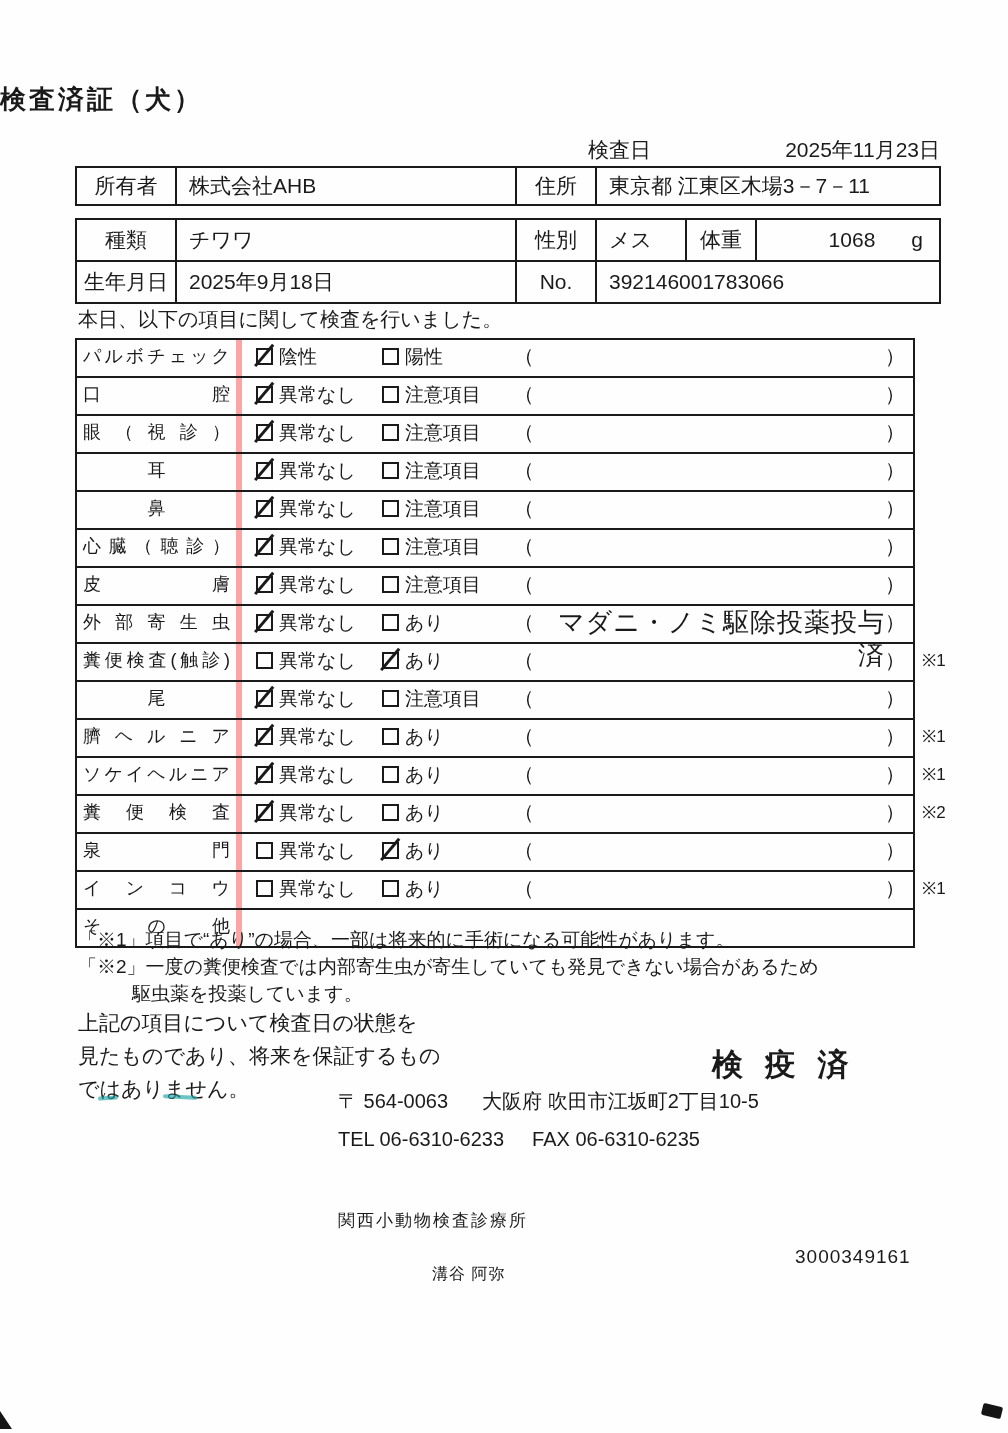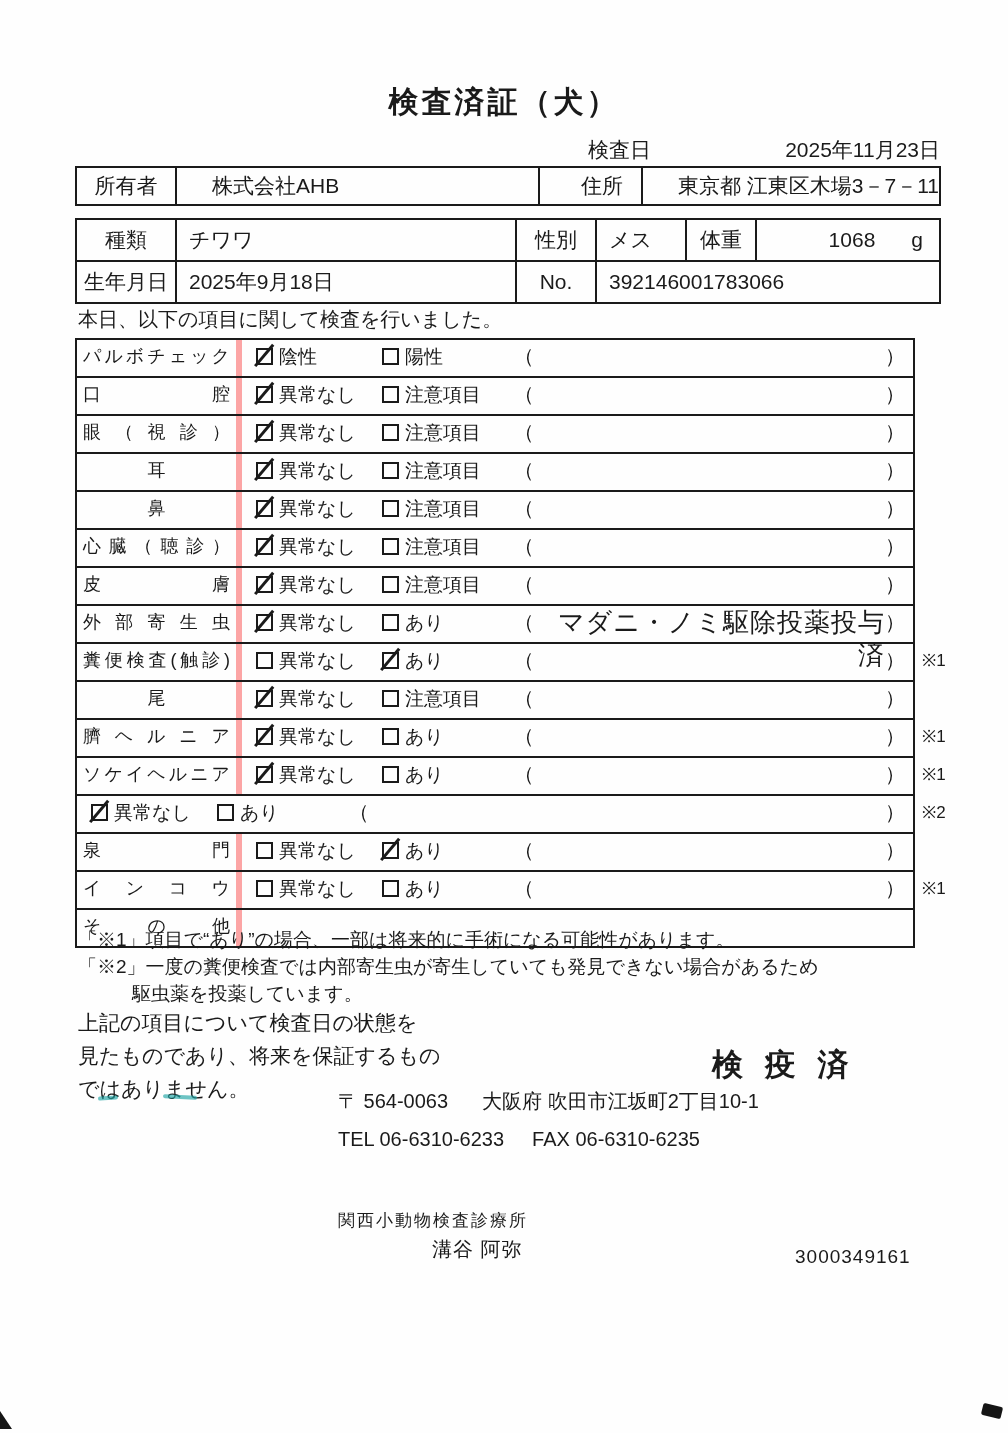--- a/index.html
+++ b/index.html
@@ -4,40 +4,40 @@
 <style>
   html,body { margin:0; padding:0; background:#e8e8e8; }
   .page {
     position:relative; width:1008px; height:1433px; margin:0 auto;
     background:#fefefe; color:#1a1a1a;
     font-family:"Liberation Sans", sans-serif;
     overflow:hidden;
   }
   .title {
     position:absolute; top:82px; left:0; width:100%;
-    text-align:center; font-size:30px; font-weight:bold; letter-spacing:3px; margin:0;
+    text-align:left; font-size:26px; font-weight:bold; letter-spacing:3px; margin:0;
   }
   .date-line {
     position:absolute; top:136px; left:588px; width:352px;
     display:flex; justify-content:space-between; font-size:21px;
   }
 
   
   .tbl { position:absolute; left:75px; width:866px; box-sizing:border-box; border:2px solid #1a1a1a; }
   .trow { display:flex; height:40px; border-bottom:2px solid #1a1a1a; }
   .trow:last-child { border-bottom:none; }
   .cell {
     box-sizing:border-box; border-right:2px solid #1a1a1a;
     display:flex; align-items:center; font-size:21px; padding:16px 12px; white-space:nowrap; overflow:hidden;
   }
   .cell:last-child { border-right:none; }
   .cell.lab { justify-content:center; padding:0 4px; }
   .w100 { width:100px; } .w340 { width:340px; } .w80 { width:80px; } .w90 { width:90px; } .w70 { width:70px; }
   .grow { flex:1; }
-  .owner { top:166px; height:40px; display:flex;gap:23px; }
+  .owner { top:166px; height:40px; display:flex; }
   .owner .cell { height:100%; }
   .pets { top:218px; }
   .weight { justify-content:flex-end; gap:36px; padding-right:16px; }
 
   .intro { position:absolute; top:306px; left:78px; font-size:20px; margin:0; }
 
   
   .insp-table { position:absolute; top:338px; left:75px; width:840px; box-sizing:border-box; border:2px solid #1a1a1a; }
   .insp-row { position:relative; height:36px; border-bottom:2px solid #1a1a1a; display:flex; }
   .insp-row:last-child { border-bottom:none; }
@@ -73,21 +73,21 @@
   .hl1 { top:1096px; left:98px; width:20px; transform:rotate(-4deg); }
   .hl2 { top:1095px; left:163px; width:34px; transform:rotate(3deg); }
 
   .stamp {
     position:absolute; top:1044px; left:712px; font-size:31px; font-weight:bold;
     letter-spacing:7px; font-family:"Liberation Serif", serif;
   }
   .addr-line { position:absolute; top:1088px; left:338px; font-size:20px; display:flex; gap:34px; }
   .tel-line  { position:absolute; top:1128px; left:338px; font-size:20px; display:flex; gap:28px; }
   .clinic-name { position:absolute; top:1176px; left:338px; font-size:17px; letter-spacing:2px;margin-top:33px; }
-  .clinic-person { position:absolute; top:1236px; left:432px; font-size:20px; letter-spacing:1px; }
+  .clinic-person { position:absolute; top:1264px; left:432px; font-size:16px; letter-spacing:1px; }
   .serial { position:absolute; top:1246px; left:795px; font-size:19px; letter-spacing:1px; }
 
   .corner-l { position:absolute; left:0; bottom:4px; width:12px; height:18px; background:#151515;
               clip-path:polygon(0 0,100% 100%,0 100%); }
   .corner-r { position:absolute; right:6px; bottom:16px; width:20px; height:12px; background:#151515;
               transform:rotate(14deg); border-radius:2px; }
 </style>
 </head>
 <body>
 
@@ -256,20 +256,21 @@
       <div class="insp-content">
         <span class="opt opt1"><span class="cb checked"></span><span class="opt-label">異常なし</span></span>
         <span class="opt opt2"><span class="cb"></span><span class="opt-label">あり</span></span>
         <span class="paren-open">（</span>
         <span class="note"></span>
         <span class="paren-close">）</span>
       </div>
       <span class="mark">※1</span>
     </div>
       <div class="insp-row">
+      <div class="insp-label">糞便検査</div>
       <div class="insp-content">
         <span class="opt opt1"><span class="cb checked"></span><span class="opt-label">異常なし</span></span>
         <span class="opt opt2"><span class="cb"></span><span class="opt-label">あり</span></span>
         <span class="paren-open">（</span>
         <span class="note"></span>
         <span class="paren-close">）</span>
       </div>
       <span class="mark">※2</span>
     </div>
       <div class="insp-row">
@@ -313,21 +314,21 @@
     <div>ではありません。</div>
   </div>
 
   <span class="hl-mark hl1"></span>
   <span class="hl-mark hl2"></span>
 
   <div class="stamp">検 疫 済</div>
 
   <div class="addr-line">
     <span>〒 564-0063</span>
-    <span>大阪府 吹田市江坂町2丁目10-1</span>
+    <span>大阪府 吹田市江坂町2丁目10-5</span>
   </div>
 
   <div class="tel-line">
     <span>TEL 06-6310-6233</span>
     <span>FAX 06-6310-6235</span>
   </div>
 
   <div class="clinic-name">関西小動物検査診療所</div>
   <div class="clinic-person">溝谷 阿弥</div>
   <div class="serial">3000349161</div>

